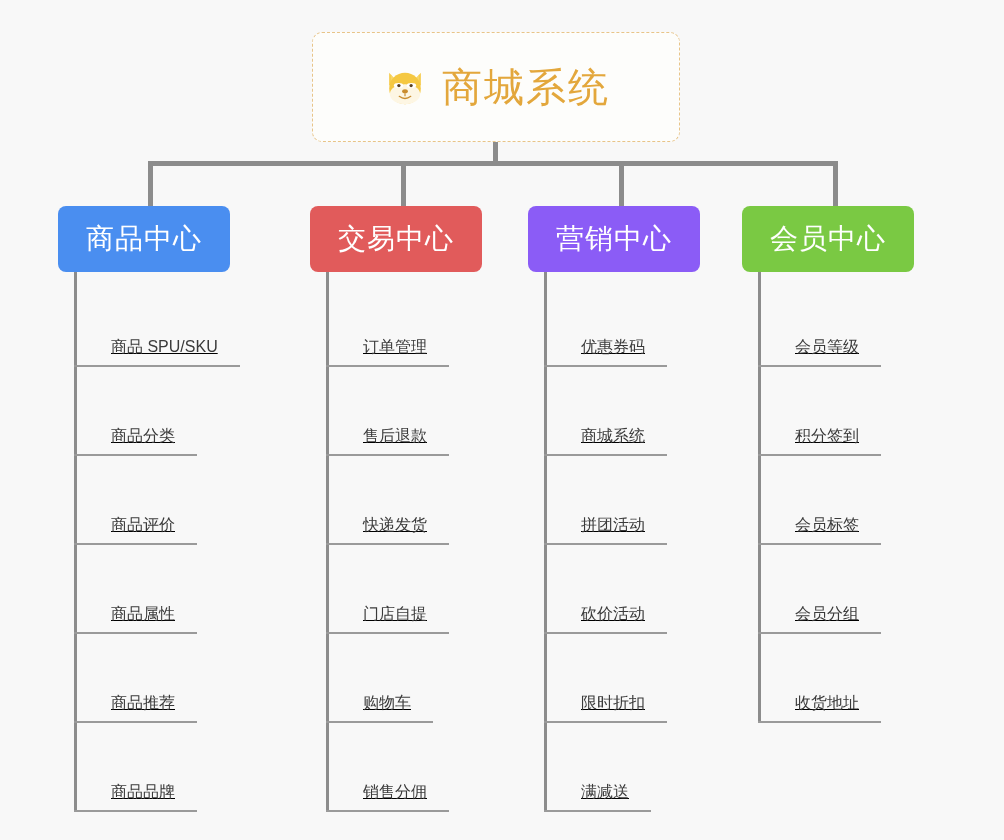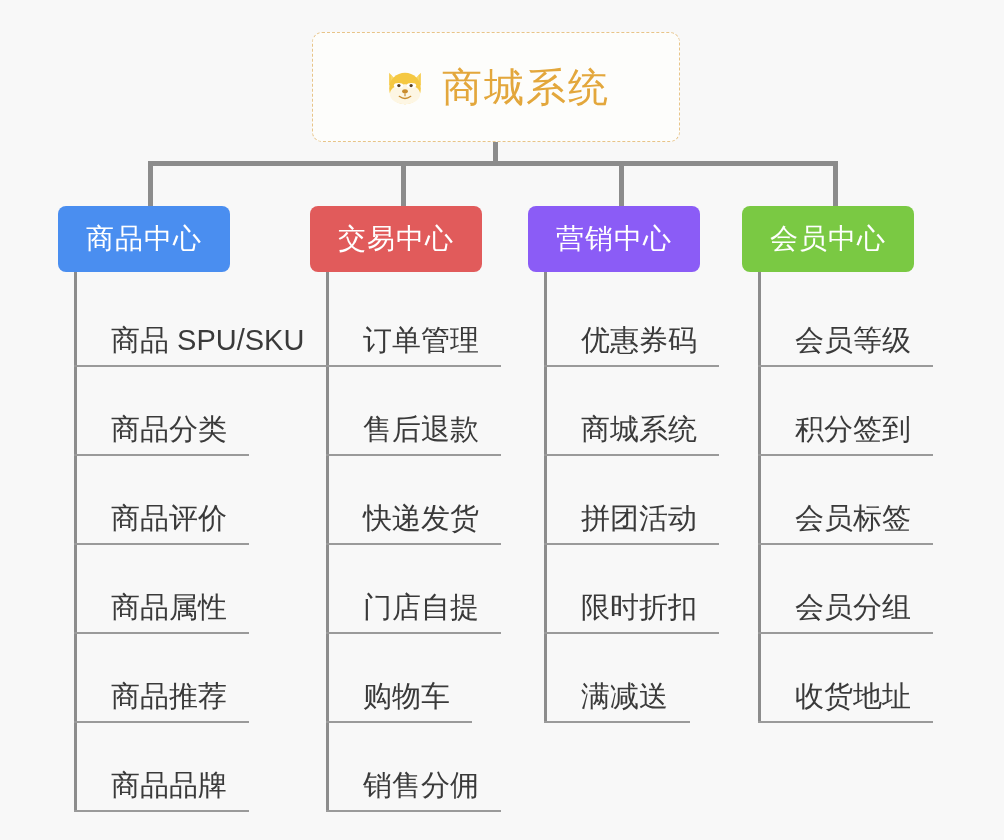--- a/index.html
+++ b/index.html
@@ -78,20 +78,21 @@
   }
   .conn-drop.d1 { left: 148px; }
   .conn-drop.d2 { left: 401px; }
   .conn-drop.d3 { left: 619px; }
   .conn-drop.d4 { left: 833px; }
 
   
   .column {
     position: absolute;
     top: 206px;
+    text-decoration: underline;
   }
   .col1 { left: 58px;  }
   .col2 { left: 310px; }
   .col3 { left: 528px; }
   .col4 { left: 742px; }
 
   .cat-header {
     display: inline-block;
     border-radius: 8px;
     color: #ffffff;
@@ -110,21 +111,21 @@
     padding-top: 6px;
   }
   .leaf {
     position: relative;
     height: 89px;
     display: flex;
     align-items: flex-end;
   }
   .leaf-label {
     display: inline-block;
-    font-size: 29px;
+    font-size: 16px;
     color: #3a3a3a;
     line-height: 1;
     white-space: nowrap;
     padding: 0 22px 10px 34px;
     border-bottom: 2px solid #9a9a9a;
     margin-left: -3px;
     padding-left: 37px;
   }
 </style>
 </head>
@@ -215,20 +216,23 @@
       <div class="leaf">
           <span class="leaf-label">优惠券码</span>
         </div>
       <div class="leaf">
           <span class="leaf-label">商城系统</span>
         </div>
       <div class="leaf">
           <span class="leaf-label">拼团活动</span>
         </div>
       <div class="leaf">
+          <span class="leaf-label">砍价活动</span>
+        </div>
+      <div class="leaf">
           <span class="leaf-label">限时折扣</span>
         </div>
       <div class="leaf">
           <span class="leaf-label">满减送</span>
         </div>
     </div>
   </div>
 
   <div class="column col4">
     <div class="cat-header" style="background: rgb(122, 201, 67);">会员中心</div>

